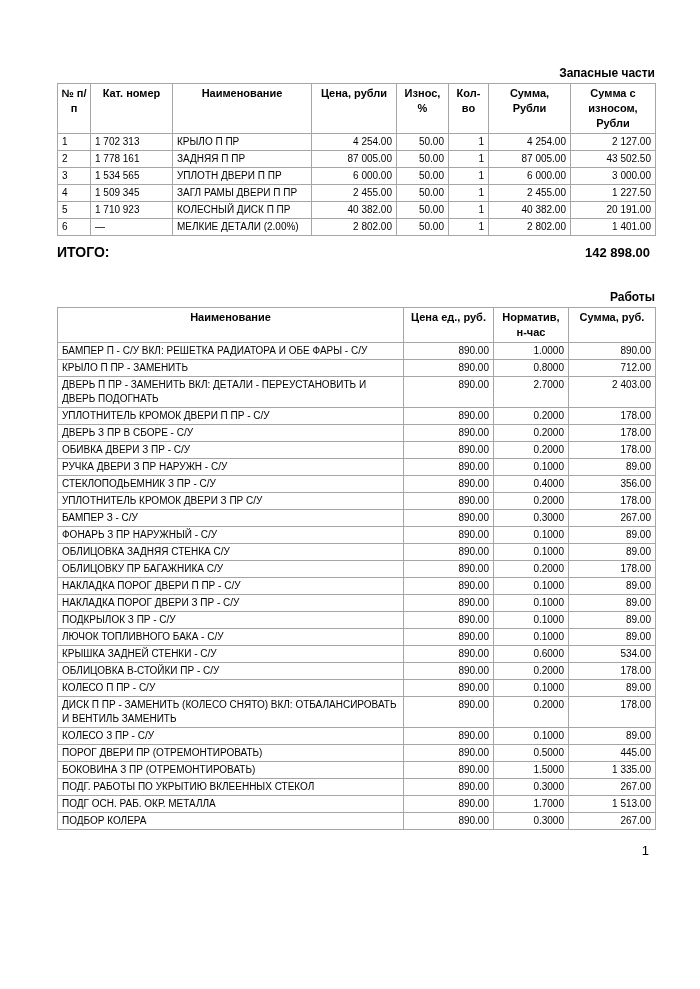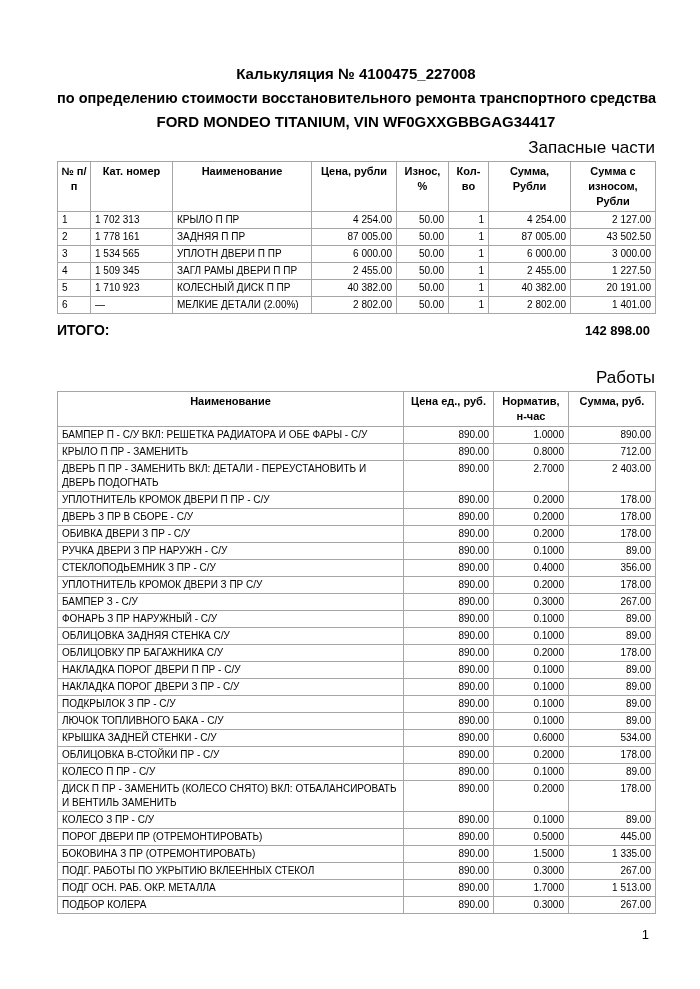--- a/index.html
+++ b/index.html
@@ -19,22 +19,22 @@
     overflow: hidden;
   }
   
   .doc-header { text-align: center; font-weight: bold; font-size: 15px; line-height: 24px; }
   .doc-header .line { white-space: nowrap; }
   .doc-header .subtitle { font-size: 14.5px; }
 
   
   .section-heading {
     text-align: right;
-    font-weight: normal;
-    font-size: 17px;
+    font-weight: bold;
+    font-size: 12px;
     margin-top: 4px;
     margin-bottom: 3px;
   }
   .works-heading { margin-top: 30px; }
 
   
   table {
     border-collapse: collapse;
     width: 598px;
     table-layout: fixed;
@@ -73,25 +73,20 @@
     text-align: right;
     padding-right: 6px;
     font-size: 13px;
   }
 </style>
 </head>
 <body>
 
 <div class="page">
 
-  <div class="doc-header">
-    <div class="line">Калькуляция №  4100475_227008</div>
-    <div class="line subtitle">по определению стоимости восстановительного ремонта транспортного средства</div>
-    <div class="line">FORD MONDEO TITANIUM, VIN WF0GXXGBBGAG34417</div>
-  </div>
 
   <div class="section-heading">Запасные части</div>
 
   <table>
     <colgroup>
       <col style="width:33px">
         <col style="width:82px">
         <col style="width:139px">
         <col style="width:85px">
       <col style="width:52px">

